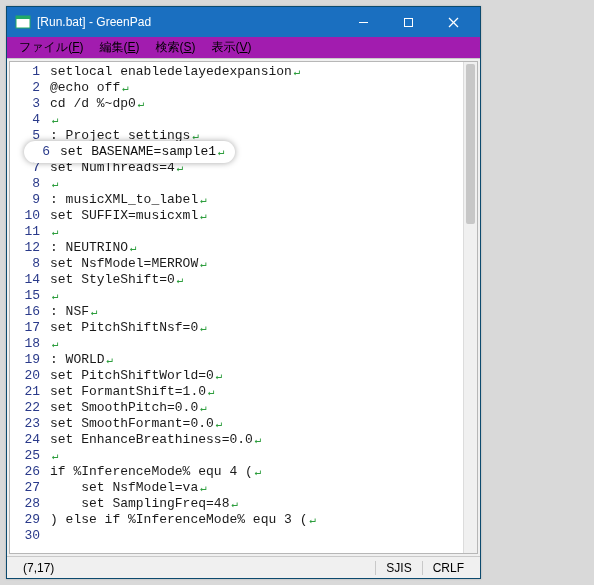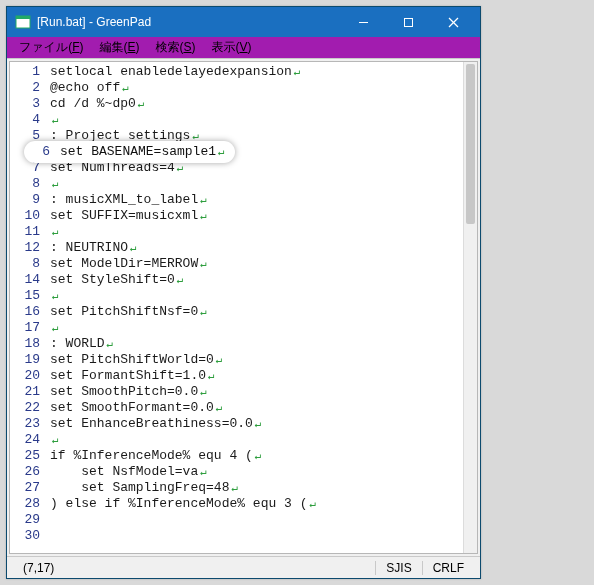--- a/index.html
+++ b/index.html
@@ -153,23 +153,24 @@
         <div class="row"><span>cd /d %~dp0</span><span class="eol">↵</span></div>
         <div class="row"><span></span><span class="eol">↵</span></div>
         <div class="row"><span>: Project settings</span><span class="eol">↵</span></div>
         <div class="row"><span>set BASENAME=sample1</span><span class="eol">↵</span></div>
         <div class="row"><span>set NumThreads=4</span><span class="eol">↵</span></div>
         <div class="row"><span></span><span class="eol">↵</span></div>
         <div class="row"><span>: musicXML_to_label</span><span class="eol">↵</span></div>
         <div class="row"><span>set SUFFIX=musicxml</span><span class="eol">↵</span></div>
         <div class="row"><span></span><span class="eol">↵</span></div>
         <div class="row"><span>: NEUTRINO</span><span class="eol">↵</span></div>
-        <div class="row"><span>set ModelDir=MERROW</span><span class="eol">↵</span></div>
+        <div class="row"><span>set NsfModel=MERROW</span><span class="eol">↵</span></div>
         <div class="row"><span>set StyleShift=0</span><span class="eol">↵</span></div>
         <div class="row"><span></span><span class="eol">↵</span></div>
+        <div class="row"><span>: NSF</span><span class="eol">↵</span></div>
         <div class="row"><span>set PitchShiftNsf=0</span><span class="eol">↵</span></div>
         <div class="row"><span></span><span class="eol">↵</span></div>
         <div class="row"><span>: WORLD</span><span class="eol">↵</span></div>
         <div class="row"><span>set PitchShiftWorld=0</span><span class="eol">↵</span></div>
         <div class="row"><span>set FormantShift=1.0</span><span class="eol">↵</span></div>
         <div class="row"><span>set SmoothPitch=0.0</span><span class="eol">↵</span></div>
         <div class="row"><span>set SmoothFormant=0.0</span><span class="eol">↵</span></div>
         <div class="row"><span>set EnhanceBreathiness=0.0</span><span class="eol">↵</span></div>
         <div class="row"><span></span><span class="eol">↵</span></div>
         <div class="row"><span>if %InferenceMode% equ 4 (</span><span class="eol">↵</span></div>

